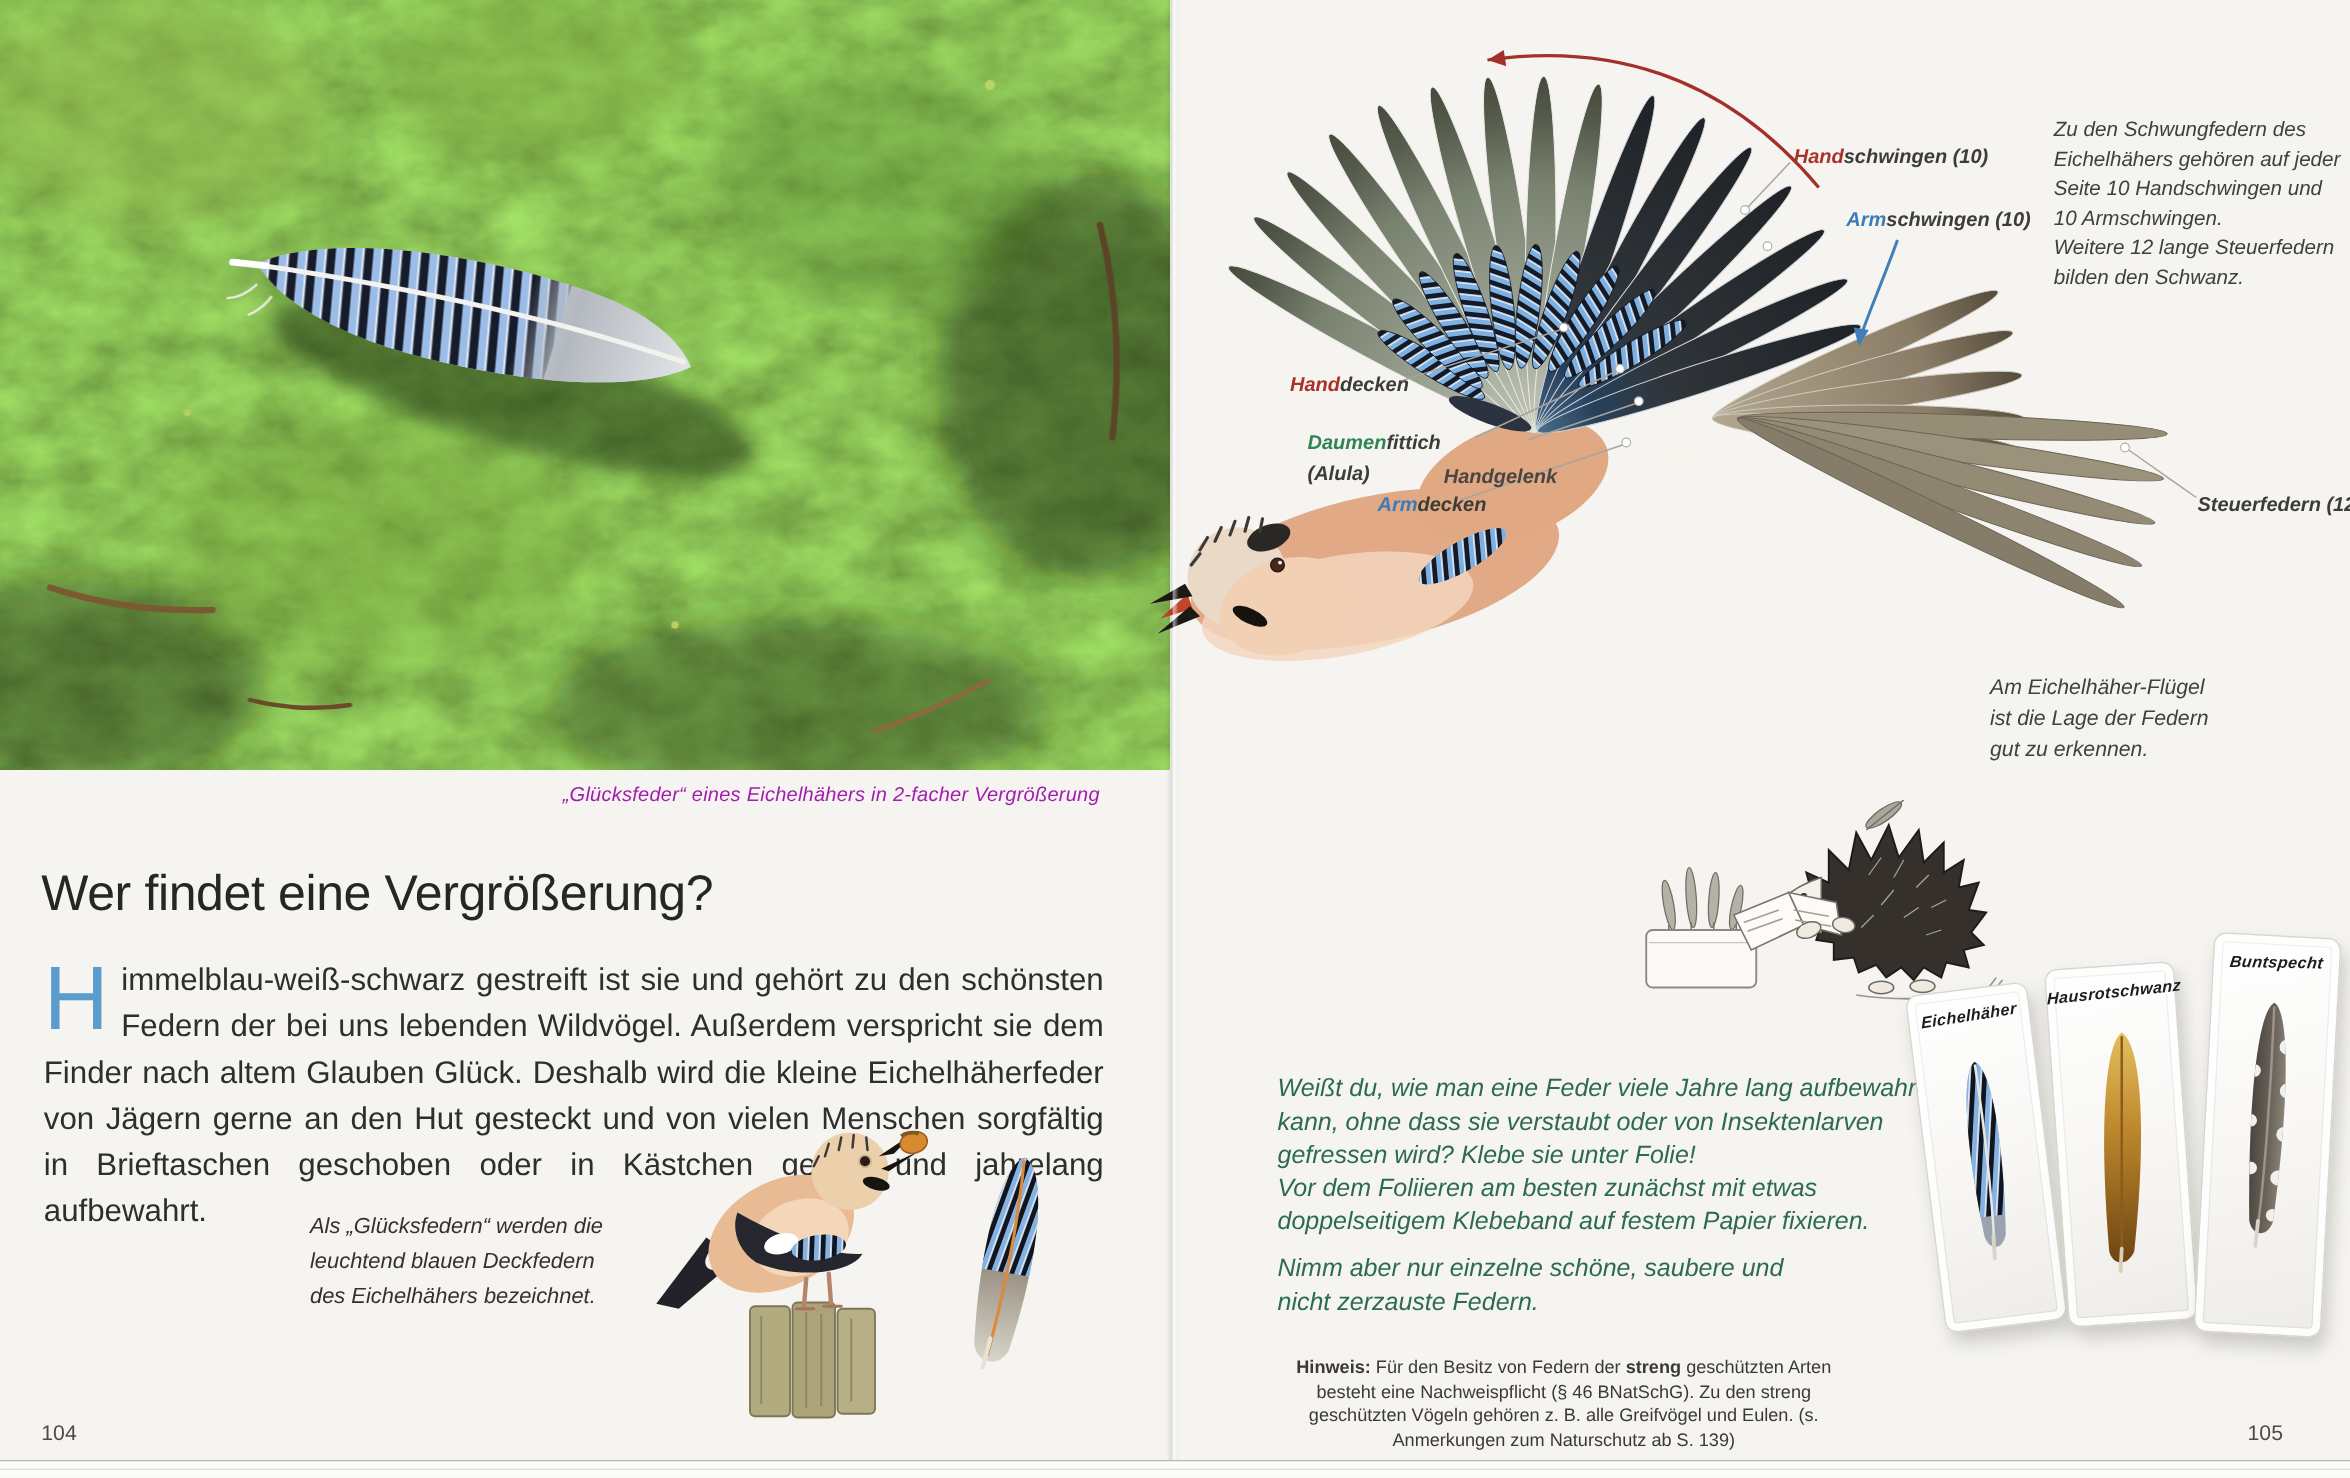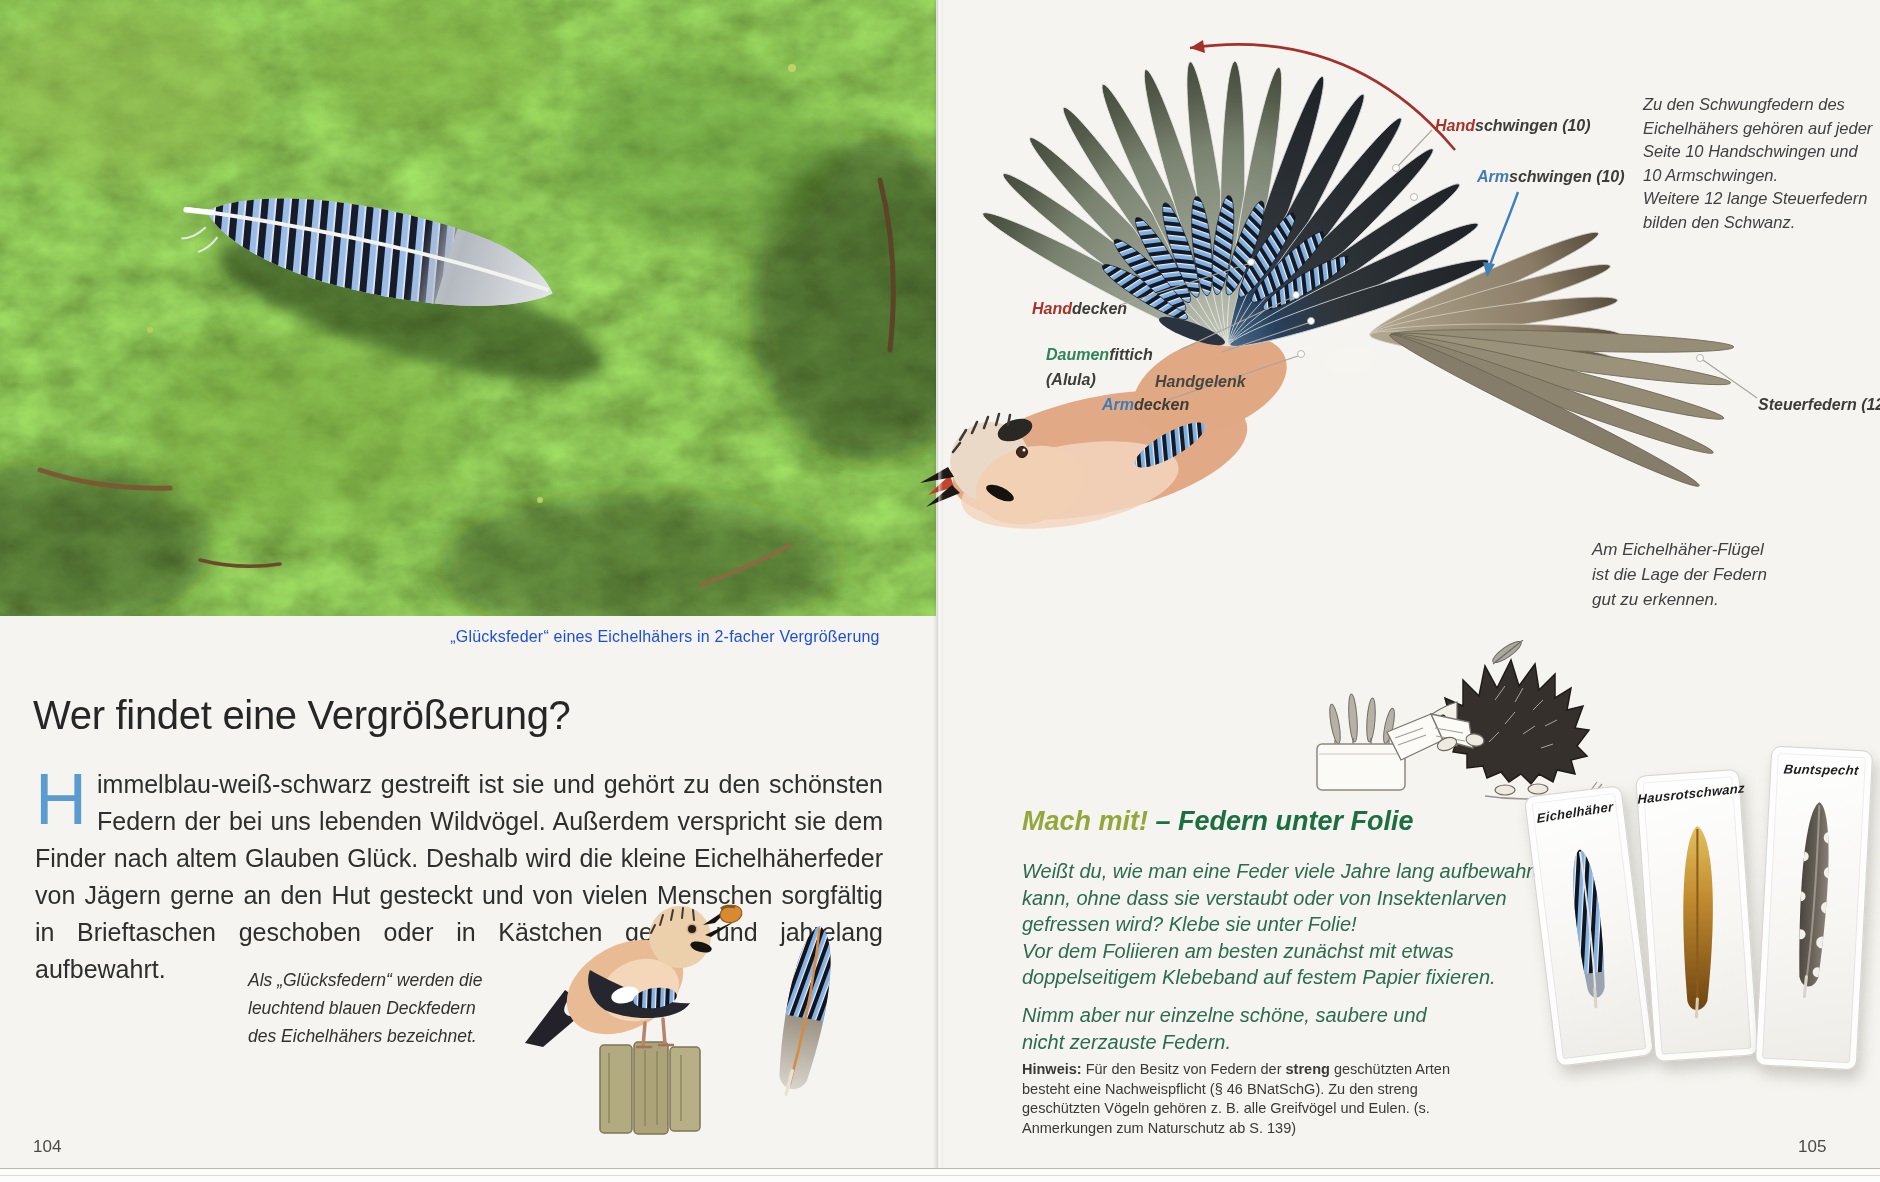--- a/index.html
+++ b/index.html
@@ -6,21 +6,21 @@
   body{
     width:1880px;height:1182px;position:relative;overflow:hidden;
     background:#f5f4f0;
     font-family:"Liberation Sans",sans-serif;
     color:#2e2e2c;
   }
   .abs{position:absolute;}
   svg{display:block;}
   
   .photo-caption{
-    font-size:16px;color:#1d4ed8;text-align:center;
+    font-style:italic;font-size:16px;color:#a21caf;text-align:center;
     width:470px;letter-spacing:.2px;
   }
   .main-heading{
     font-size:40px;font-weight:400;color:#262626;letter-spacing:-.3px;
   }
   .body-text{
     width:848px;font-size:25px;line-height:37px;text-align:justify;color:#2e2e2c;
   }
   .dropcap{
     float:left;font-size:72px;line-height:58px;color:#5b9ccf;
@@ -413,31 +413,30 @@
       <g stroke="#a39e94" stroke-width="1.2">
         <path d="M100,98 L128,88 M103,105 L131,95 M140,88 L168,93 M141,96 L170,101"></path>
       </g>
       <ellipse cx="152" cy="104" rx="10" ry="6" transform="rotate(-20 152 104)" fill="#efeae0" stroke="#6e6962" stroke-width="1.1"></ellipse>
       <ellipse cx="180" cy="100" rx="9" ry="6" transform="rotate(10 180 100)" fill="#efeae0" stroke="#6e6962" stroke-width="1.1"></ellipse>
       <path d="M190,156 q40,6 85,0" fill="none" stroke="#9a958c" stroke-width="1.4"></path>
       <path d="M296,150 l6,-8 M302,150 l5,-6" stroke="#9a958c" stroke-width="1.2"></path>
     </g>
   </svg>
 
-  <div class="green-head" style="left:84px;top:806px;"><span class="gh-accent">Mach mit!</span><span class="gh-rest"> – Federn unter Folie</span></div>
 
   <div class="green-text" style="left:84px;top:858px;">Weißt du, wie man eine Feder viele Jahre lang aufbewahren
 kann, ohne dass sie verstaubt oder von Insektenlarven
 gefressen wird? Klebe sie unter Folie!
 Vor dem Foliieren am besten zunächst mit etwas
 doppelseitigem Klebeband auf festem Papier fixieren.</div>
   <div class="green-text" style="left:84px;top:1002px;">Nimm aber nur einzelne schöne, saubere und
 nicht zerzauste Federn.</div>
 
-  <div class="hinweis" style="left:84px;top:1060px;"><b>Hinweis:</b><span> Für den Besitz von Federn der </span><b>streng</b><span> geschützten Arten besteht eine Nachweispflicht (§ 46 BNatSchG). Zu den streng geschützten Vögeln gehören z. B. alle Greifvögel und Eulen. (s. Anmerkungen zum Naturschutz ab S. 139)</span></div>
+  <div class="hinweis" style="left:84px;top:1085px;text-align:center;"><b>Hinweis:</b><span> Für den Besitz von Federn der </span><b>streng</b><span> geschützten Arten besteht eine Nachweispflicht (§ 46 BNatSchG). Zu den streng geschützten Vögeln gehören z. B. alle Greifvögel und Eulen. (s. Anmerkungen zum Naturschutz ab S. 139)</span></div>
 
   <div class="sleeve" style="left:602px;top:790px;width:96px;height:270px;transform:rotate(-7deg);">
     <div class="sleeve-label">Eichelhäher</div>
     <svg width="96" height="225" viewBox="0 0 96 225">
       <defs>
         <clipPath id="cS1">
             <path d="M48,30 C60,36 64,90 56,170 C52,182 42,182 39,170 C32,90 37,36 48,30 Z"></path>
           </clipPath>
       </defs>
       <path d="M48,30 C60,36 64,90 56,170 C52,182 42,182 39,170 C32,90 37,36 48,30 Z" fill="#9aa4ae"></path>

